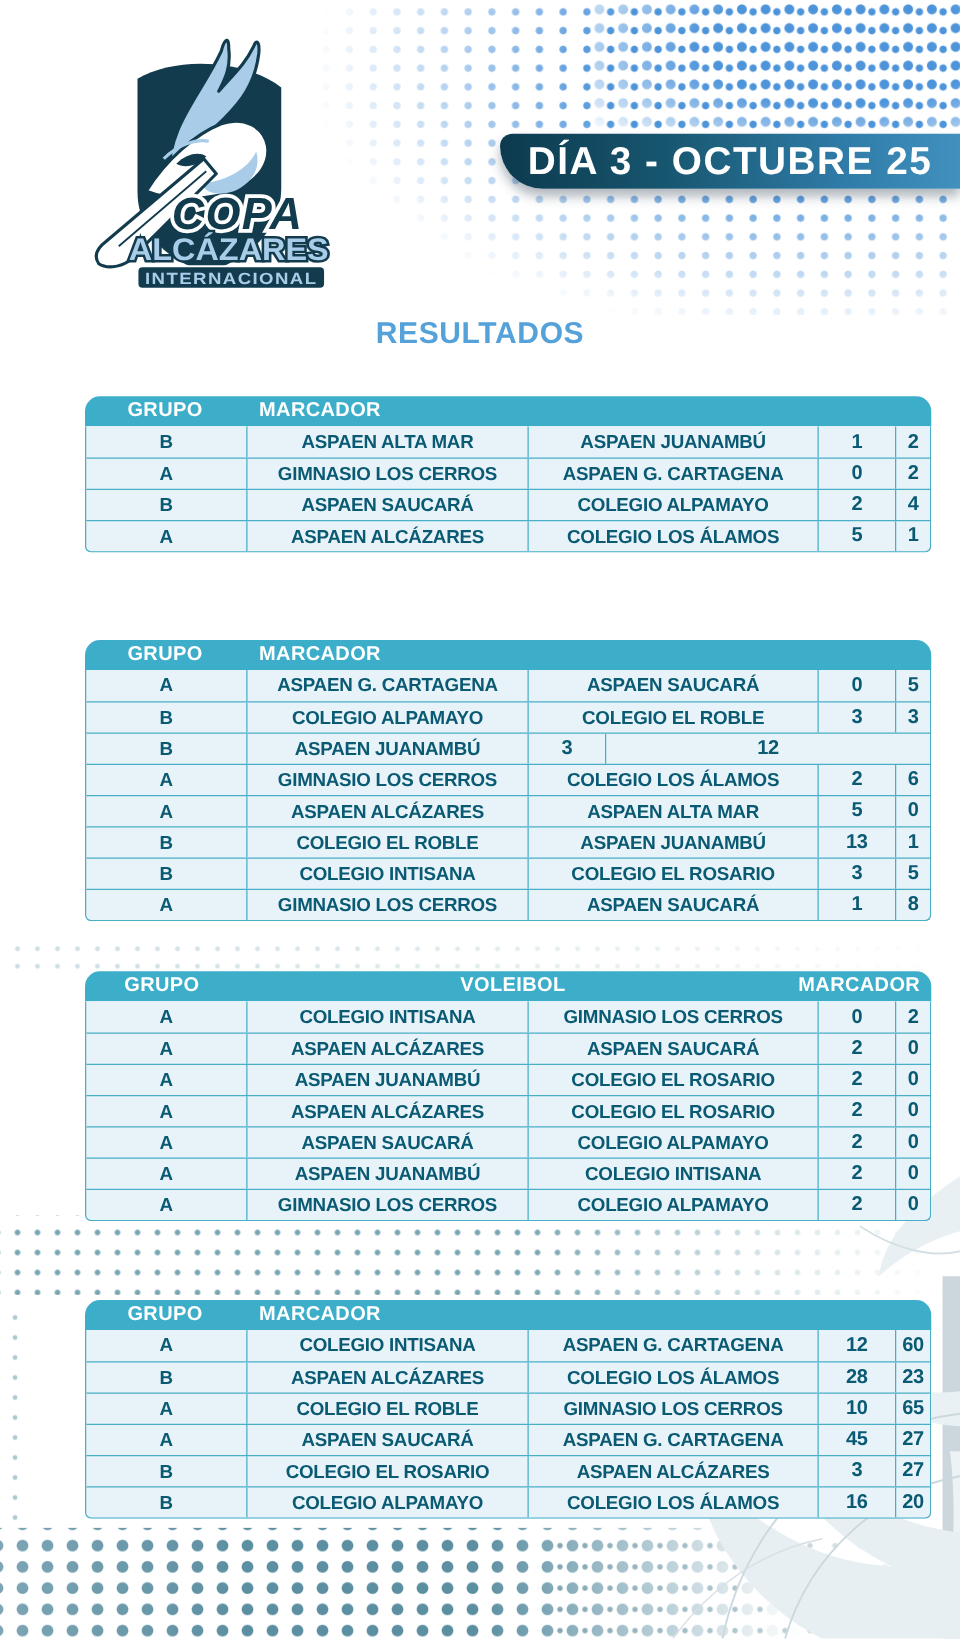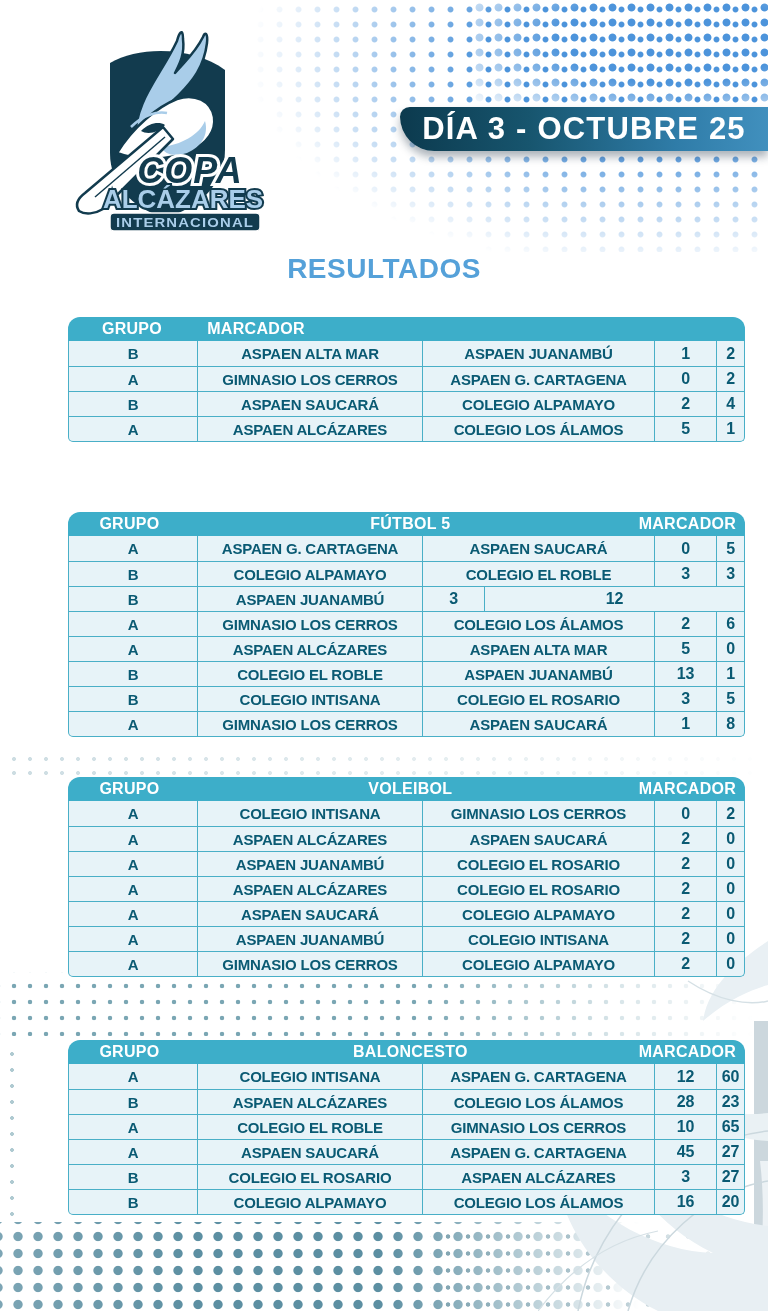--- a/index.html
+++ b/index.html
@@ -61,21 +61,21 @@
     border-radius:12px 0 0 42px;
     background:linear-gradient(90deg,#0C3A4E 0%,#17556E 35%,#2F7CA8 75%,#4190BE 100%);
     box-shadow:0 6px 9px rgba(20,40,60,.35);
     display:flex;align-items:center;justify-content:center;
   }
   .banner span{color:#fff;font-size:31px;font-weight:bold;letter-spacing:1.2px;}
 
   
   .title{
     position:absolute;left:0;top:253px;width:768px;text-align:center;
-    color:#55A1D9;font-size:28px;font-weight:bold;letter-spacing:.5px;
+    color:#55A1D9;font-size:24px;font-weight:bold;letter-spacing:.5px;
   }
 
   
   .rtable{position:absolute;left:40px;width:705px;padding-left:28px;}
   #t0{top:317px}#t1{top:512px}#t2{top:777px}#t3{top:1040px}
 
   .thead{
     display:flex;height:24px;background:#3DAEC9;border-radius:12px 12px 0 0;
     color:#fff;font-weight:bold;font-size:16px;letter-spacing:.3px;
   }
@@ -179,21 +179,20 @@
         <div class="td td-away" data-interactable="false">COLEGIO LOS ÁLAMOS</div>
         <div class="td td-s1" data-interactable="false">5</div>
         <div class="td td-s2" data-interactable="false">1</div>
       </div>
     </div>
 </div>
 
 <div class="rtable" id="t1" data-interactable="false">
   <div class="thead" data-interactable="false">
     <div class="th th-grupo" data-interactable="false">GRUPO</div>
-    <div class="th th-sport" data-interactable="false">FÚTBOL 5</div>
     <div class="th th-marcador" data-interactable="false">MARCADOR</div>
   </div>
   <div class="tbody" data-interactable="false">
       <div class="tr" data-interactable="false">
         <div class="td td-grupo" data-interactable="false">A</div>
         <div class="td td-home" data-interactable="false">ASPAEN G. CARTAGENA</div>
         <div class="td td-away" data-interactable="false">ASPAEN SAUCARÁ</div>
         <div class="td td-s1" data-interactable="false">0</div>
         <div class="td td-s2" data-interactable="false">5</div>
       </div>
@@ -303,21 +302,20 @@
         <div class="td td-away" data-interactable="false">COLEGIO ALPAMAYO</div>
         <div class="td td-s1" data-interactable="false">2</div>
         <div class="td td-s2" data-interactable="false">0</div>
       </div>
     </div>
 </div>
 
 <div class="rtable" id="t3" data-interactable="false">
   <div class="thead" data-interactable="false">
     <div class="th th-grupo" data-interactable="false">GRUPO</div>
-    <div class="th th-sport" data-interactable="false">BALONCESTO</div>
     <div class="th th-marcador" data-interactable="false">MARCADOR</div>
   </div>
   <div class="tbody" data-interactable="false">
       <div class="tr" data-interactable="false">
         <div class="td td-grupo" data-interactable="false">A</div>
         <div class="td td-home" data-interactable="false">COLEGIO INTISANA</div>
         <div class="td td-away" data-interactable="false">ASPAEN G. CARTAGENA</div>
         <div class="td td-s1" data-interactable="false">12</div>
         <div class="td td-s2" data-interactable="false">60</div>
       </div>

